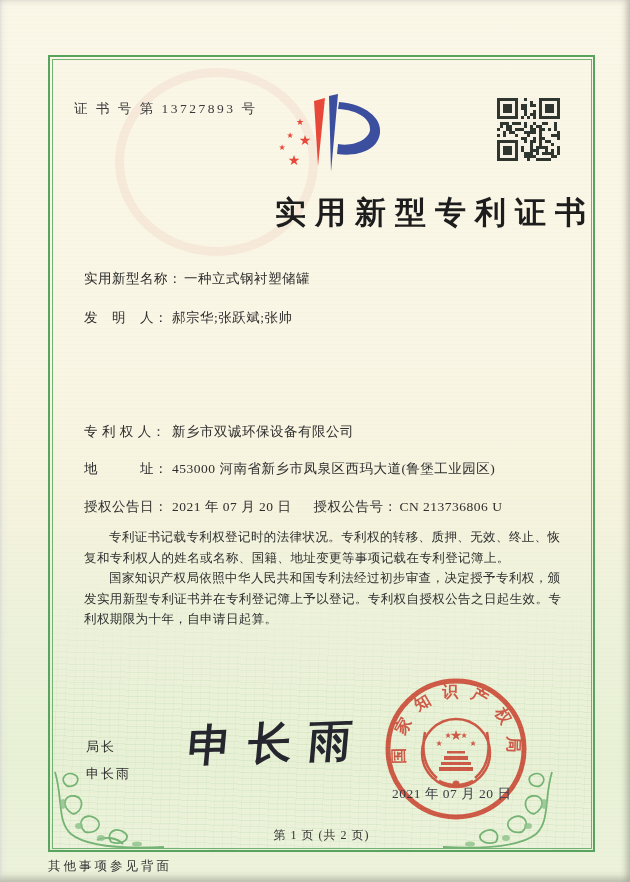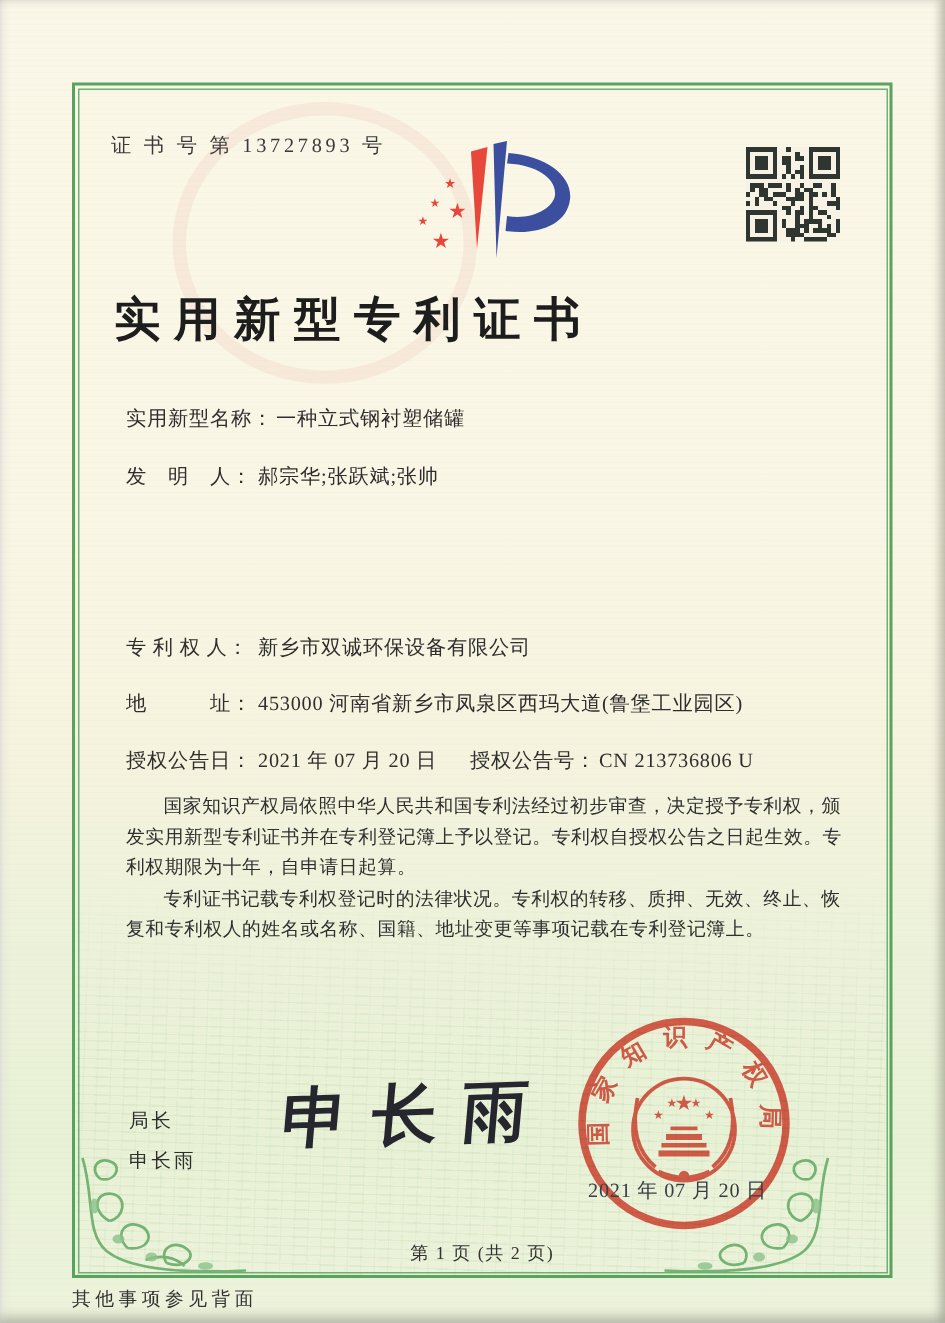--- a/index.html
+++ b/index.html
@@ -21,26 +21,26 @@
     background:
       repeating-linear-gradient(2deg, rgba(140,195,130,0.12) 0 1px, rgba(0,0,0,0) 1px 6px),
       repeating-linear-gradient(92deg, rgba(140,195,130,0.07) 0 1px, rgba(0,0,0,0) 1px 9px);
     -webkit-mask-image:linear-gradient(180deg,transparent 0,#000 120px);
     mask-image:linear-gradient(180deg,transparent 0,#000 120px);
   }
   .ghost-ring{
     position:absolute;left:115px;top:68px;width:185px;height:170px;border-radius:50%;
     border:9px solid rgba(210,115,100,0.09);z-index:1;
   }
-  .cert-no{position:absolute;left:74px;top:88px;font-size:13.5px;letter-spacing:2.5px;color:#3a3a3a;z-index:3;}
+  .cert-no{position:absolute;left:74px;top:100px;font-size:13.5px;letter-spacing:2.5px;color:#3a3a3a;z-index:3;}
   .logo{position:absolute;left:270px;top:92px;z-index:3;}
   .qr{position:absolute;left:497px;top:98px;width:63px;height:63px;z-index:3;}
   .title{
-    position:absolute;left:48px;top:192px;width:547px;text-align:left;
-    font-size:31px;font-weight:bold;letter-spacing:9px;color:#1d1d1d;z-index:3;margin-left:28px;
+    position:absolute;left:48px;top:192px;width:547px;text-align:right;
+    font-size:31px;font-weight:bold;letter-spacing:9px;color:#1d1d1d;z-index:3;
   }
   .row{position:absolute;left:84px;width:500px;font-size:13.5px;color:#2e2e2e;z-index:3;white-space:nowrap;}
   .row .lbl{display:inline-block;min-width:86px;letter-spacing:0.5px;}
   .row .val{margin-left:2px;letter-spacing:0.5px;}
   .row .lbl2{margin-left:22px;letter-spacing:0.5px;margin-top:35px;}
   .body-text{
     position:absolute;left:84px;top:527px;width:486px;z-index:3;
     font-size:12.5px;line-height:20.5px;letter-spacing:0.4px;color:#2f2f2f;
   }
   .body-text p{margin:0;text-indent:2em;}
@@ -216,22 +216,22 @@
     <span class="lbl">专 利 权 人：</span><span class="val">新乡市双诚环保设备有限公司</span>
   </div>
   <div class="row" style="top:460px">
     <span class="lbl">地　　　址：</span><span class="val">453000 河南省新乡市凤泉区西玛大道(鲁堡工业园区)</span>
   </div>
   <div class="row" style="top:498px">
     <span class="lbl">授权公告日：</span><span class="val">2021 年 07 月 20 日</span><span class="lbl2">授权公告号：</span><span class="val">CN 213736806 U</span>
   </div>
 
   <div class="body-text">
+    <p>专利证书记载专利权登记时的法律状况。专利权的转移、质押、无效、终止、恢复和专利权人的姓名或名称、国籍、地址变更等事项记载在专利登记簿上。</p>
     <p>国家知识产权局依照中华人民共和国专利法经过初步审查，决定授予专利权，颁发实用新型专利证书并在专利登记簿上予以登记。专利权自授权公告之日起生效。专利权期限为十年，自申请日起算。</p>
-    <p>专利证书记载专利权登记时的法律状况。专利权的转移、质押、无效、终止、恢复和专利权人的姓名或名称、国籍、地址变更等事项记载在专利登记簿上。</p>
   </div>
 
   <div class="director">
     <div>局长</div>
     <div>申长雨</div>
   </div>
   <div class="autograph">申长雨</div>
 
   <svg class="seal" viewBox="0 0 150 150">
     <g opacity="0.85">

